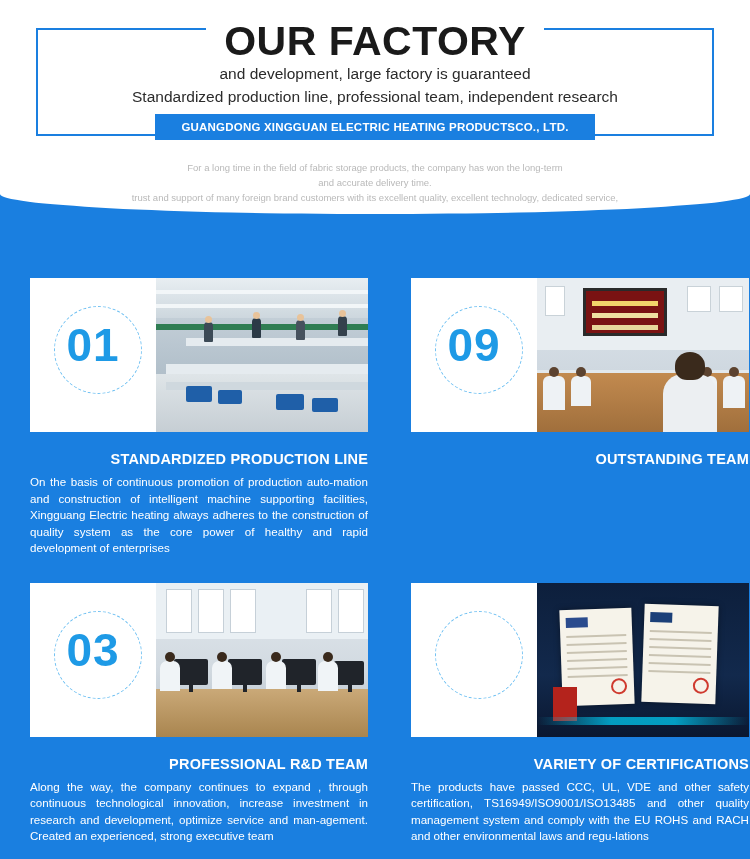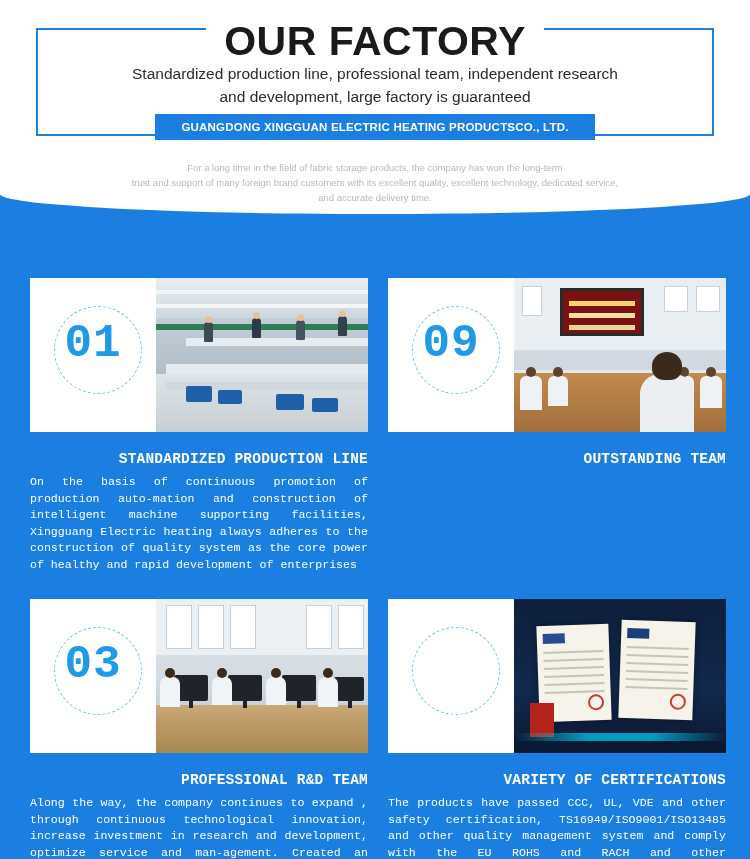--- a/index.html
+++ b/index.html
@@ -78,22 +78,21 @@
   }
 
   
   .cards {
     position: absolute;
     top: 278px; left: 30px;
     width: 690px;
   }
   .row {
     display: flex;
-    gap: 20px;
-    font-family: Liberation Mono, monospace;
+    gap: 43px;
   }
   .card {
     width: 338px;
   }
   .card-media {
     position: relative;
     width: 338px;
     height: 154px;
     background: #ffffff;
     display: flex;
@@ -194,32 +193,32 @@
 <div class="page">
 
   <div class="header">
     <div class="header-box"></div>
 
     <div class="header-title-wrap">
       <span class="header-title-inner">OUR FACTORY</span>
     </div>
 
     <div class="header-sub">
+      <div>and development, large factory is guaranteed</div>
       <div>Standardized production line, professional team, independent research</div>
-      <div>and development, large factory is guaranteed</div>
     </div>
 
     <div class="header-banner">
       <span class="header-banner-inner">GUANGDONG XINGGUAN ELECTRIC HEATING PRODUCTSCO., LTD.</span>
     </div>
 
     <div class="header-note">
       <div>For a long time in the field of fabric storage products, the company has won the long-term</div>
+      <div>and accurate delivery time.</div>
       <div>trust and support of many foreign brand customers with its excellent quality, excellent technology, dedicated service,</div>
-      <div>and accurate delivery time.</div>
     </div>
   </div>
 
   <div class="cards">
 
     <div class="row row1">
 
       <div class="card">
         <div class="card-media">
           <div class="num-pane">

